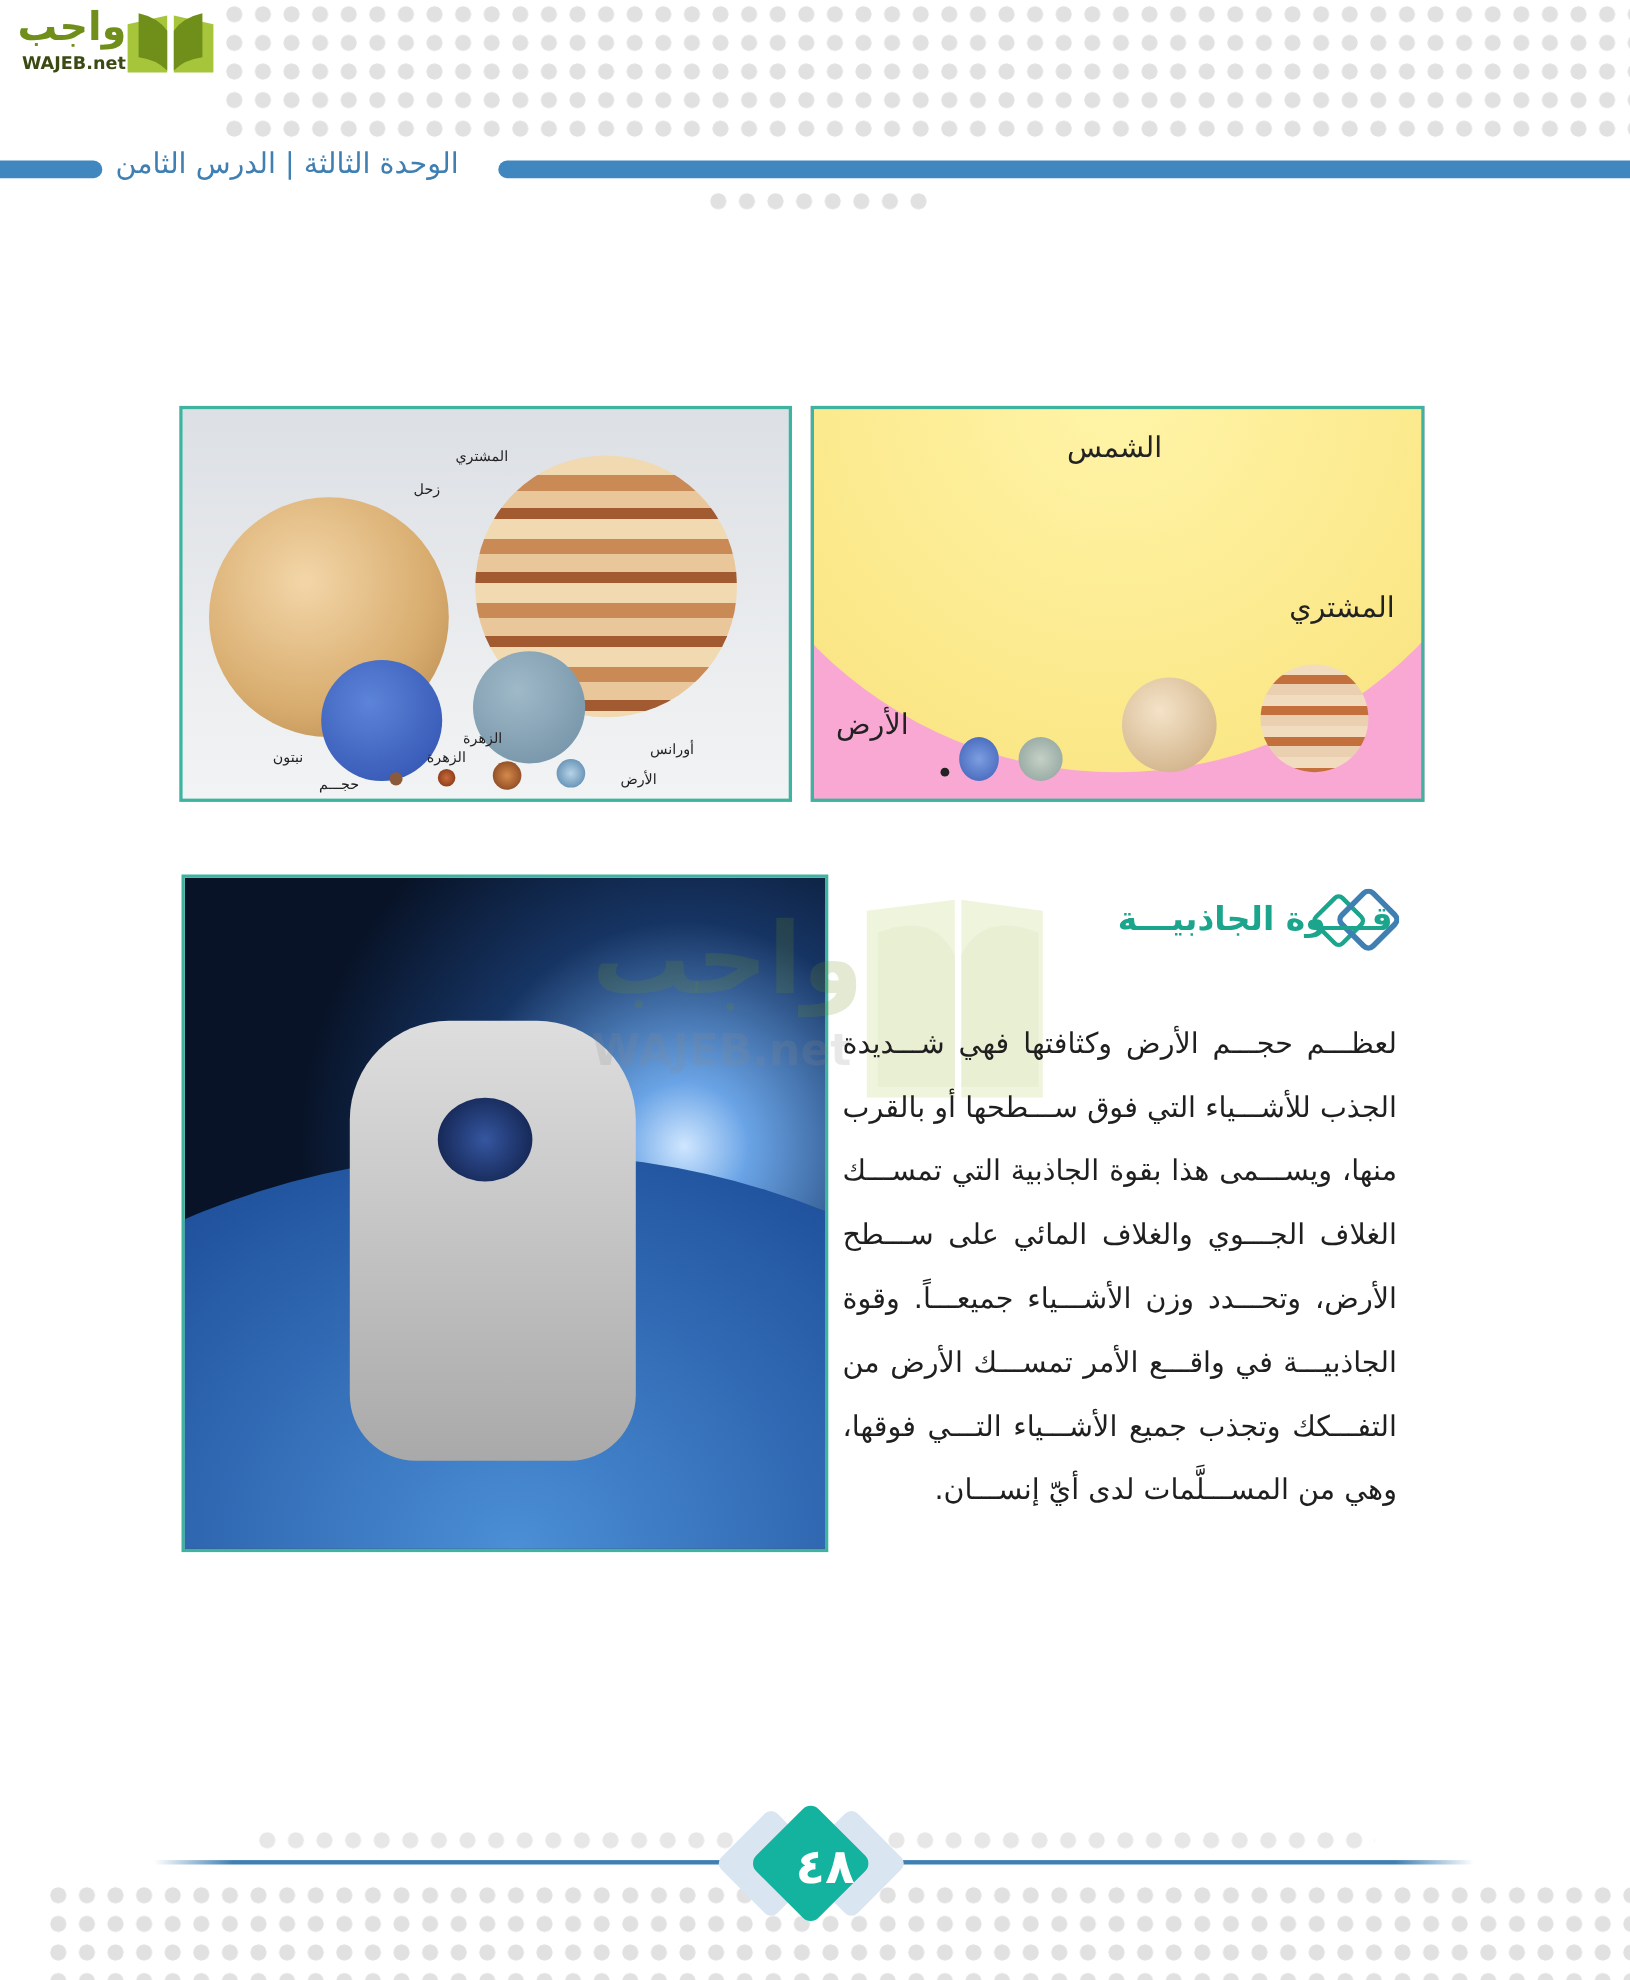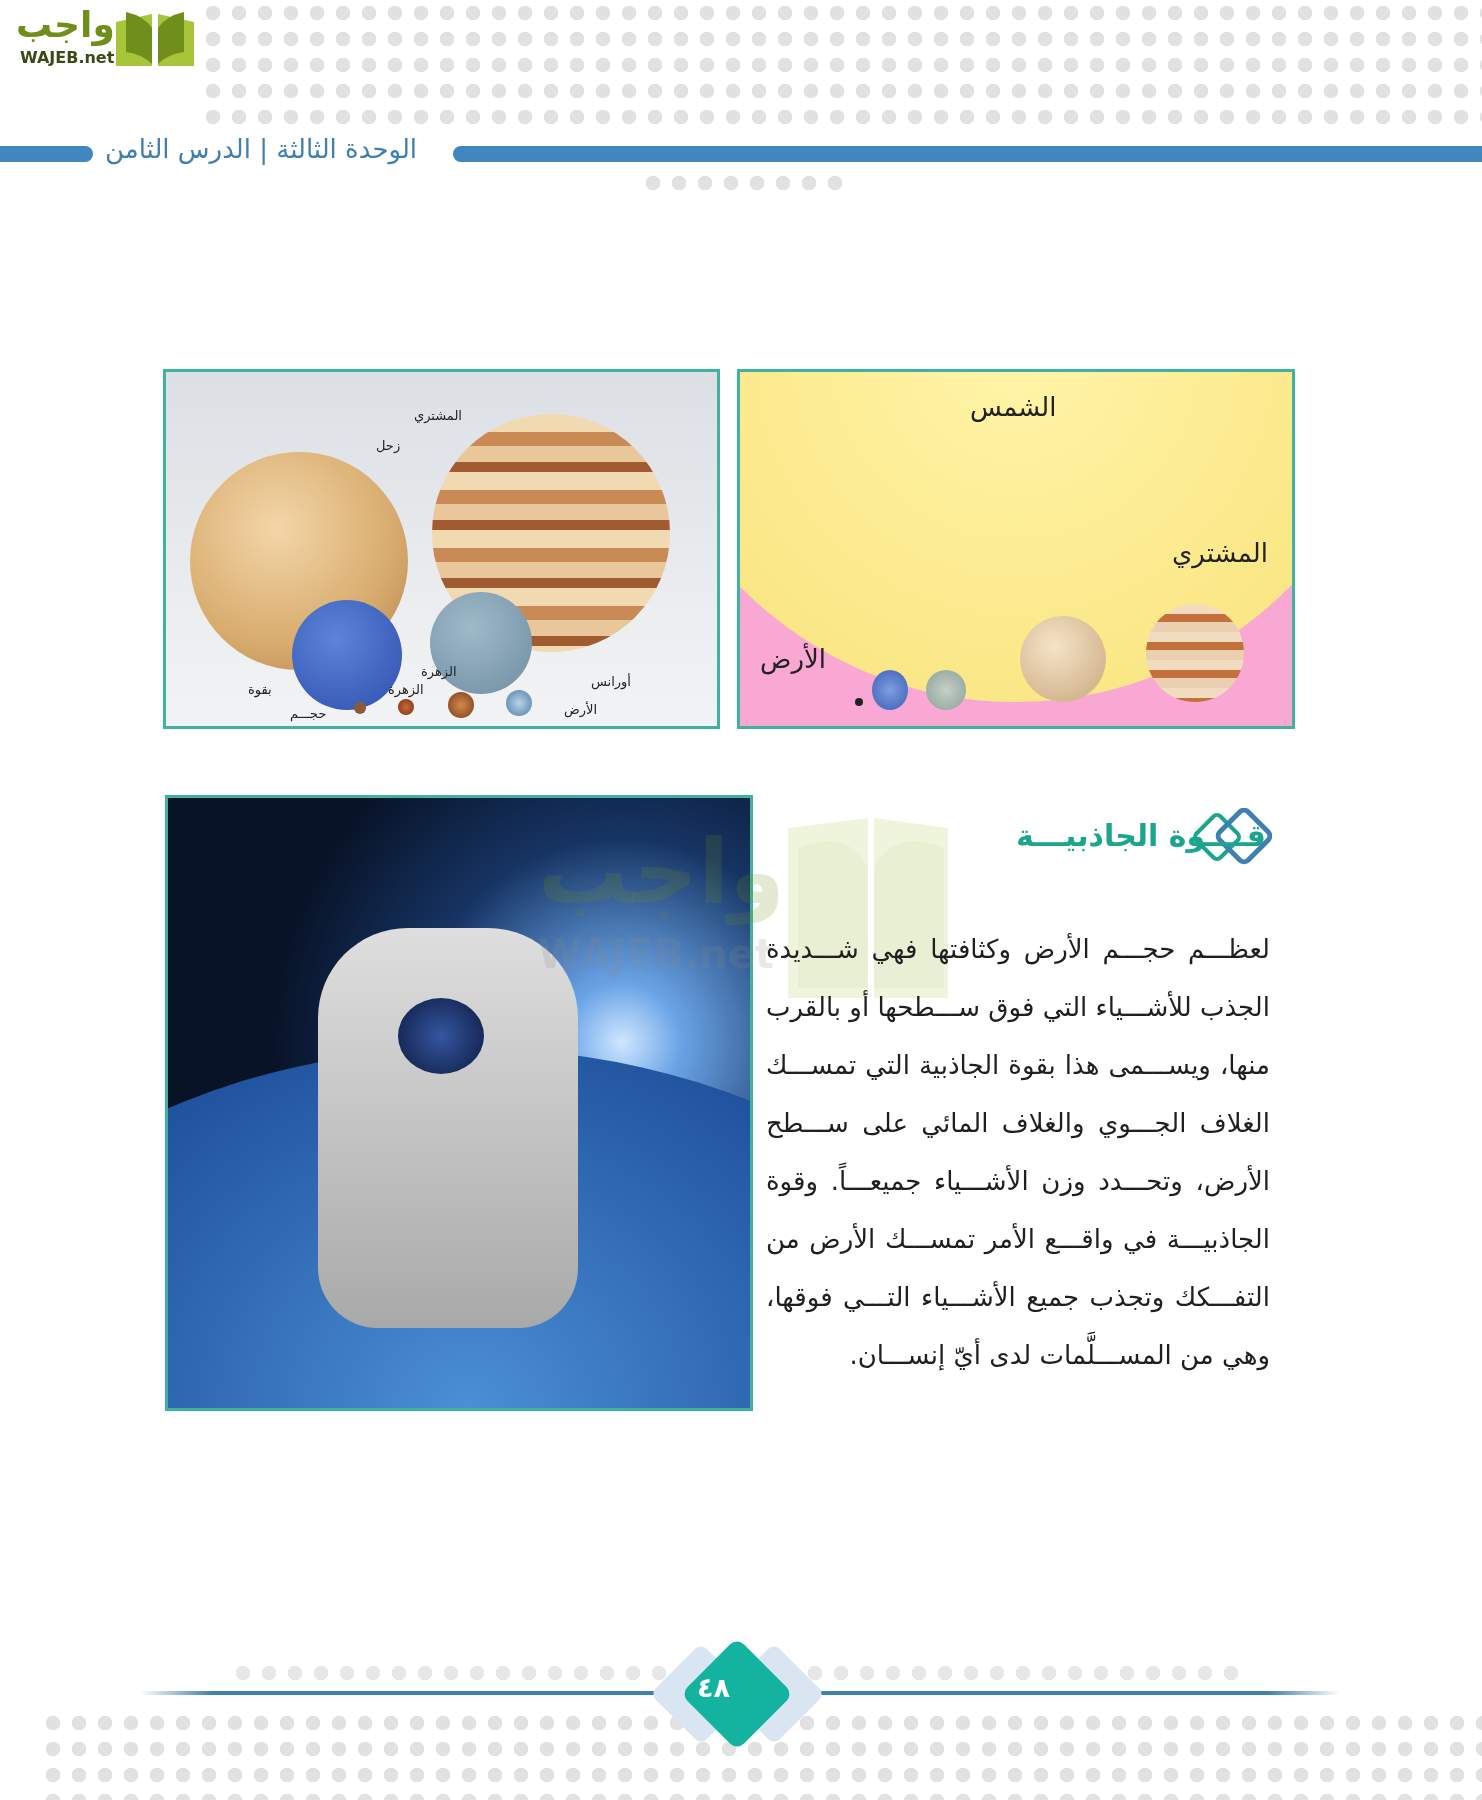--- a/index.html
+++ b/index.html
@@ -21,21 +21,21 @@
   .lbl.big{font-size:26px;color:#222;}
   .heading{position:absolute;right:216px;top:818px;font-size:30px;font-weight:bold;color:#1aa58c;direction:rtl;white-space:nowrap;}
   .hdiamond{position:absolute;left:1192px;top:808px;width:80px;height:60px;}
   .body-text{position:absolute;left:766px;top:920px;width:504px;direction:rtl;text-align:justify;text-align-last:right;font-size:26px;line-height:58px;color:#1f1f1f;}
   .body-text p{margin:0;}
   .wm{position:absolute;left:528px;top:808px;width:470px;height:190px;opacity:0.55;pointer-events:none;}
   .footer-line{position:absolute;left:140px;top:1691px;width:1200px;height:4px;background:linear-gradient(90deg,transparent,#3f7fb2 6%,#3f7fb2 94%,transparent);}
   .page-diamond{position:absolute;left:697px;top:1654px;width:80px;height:80px;transform:rotate(45deg);background:#14b3a0;border-radius:10px;}
   .page-diamond-bg{position:absolute;left:665px;top:1658px;width:72px;height:72px;transform:rotate(45deg);background:#d9e6f1;border-radius:8px;}
   .page-diamond-bg.r{left:738px;}
-  .page-num{position:absolute;left:697px;top:1672px;width:80px;text-align:left;font-size:27px;color:#ffffff;font-weight:bold;}
+  .page-num{position:absolute;left:697px;top:1672px;width:80px;text-align:right;font-size:44px;color:#ffffff;font-weight:bold;}
 </style>
 </head>
 <body>
 
 <div class="dots" style="left:200px;top:0;width:1282px;height:130px;"></div>
 <div class="dots" style="left:640px;top:170px;width:210px;height:26px;"></div>
 <div class="dots" style="left:40px;top:1710px;width:1442px;height:90px;"></div>
 <div class="dots" style="left:230px;top:1660px;width:1020px;height:26px;opacity:.8;"></div>
 
 <div class="logo">
@@ -58,21 +58,21 @@
   <div class="ball" style="left:266px;top:42px;width:238px;height:238px;background:repeating-linear-gradient(180deg,#f1d9b2 0 18px,#c98a56 18px 32px,#e9c79a 32px 48px,#a25a30 48px 58px);"></div>
   <div class="ball" style="left:126px;top:228px;width:110px;height:110px;background:radial-gradient(circle at 40% 35%,#5c84d8,#2e4fae);"></div>
   <div class="ball" style="left:264px;top:220px;width:102px;height:102px;background:radial-gradient(circle at 40% 35%,#9fb9c8,#6f8ea3);"></div>
   <div class="ball" style="left:340px;top:318px;width:26px;height:26px;background:radial-gradient(circle,#b7d3e6,#4d7ea8);"></div>
   <div class="ball" style="left:282px;top:320px;width:26px;height:26px;background:radial-gradient(circle,#d58a4a,#7a3a1a);"></div>
   <div class="ball" style="left:232px;top:327px;width:16px;height:16px;background:radial-gradient(circle,#c86a3a,#7a2f12);"></div>
   <div class="ball" style="left:188px;top:330px;width:12px;height:12px;background:#8a5a3a;"></div>
   <span class="lbl" style="left:248px;top:36px;">المشتري</span>
   <span class="lbl" style="left:210px;top:66px;">زحل</span>
   <span class="lbl" style="left:425px;top:302px;">أورانس</span>
-  <span class="lbl" style="left:82px;top:310px;">بقوة</span>
+  <span class="lbl" style="left:82px;top:310px;">نبتون</span>
   <span class="lbl" style="left:255px;top:292px;">الزهرة</span>
   <span class="lbl" style="left:222px;top:310px;">الزهرة</span>
   <span class="lbl" style="left:398px;top:330px;">الأرض</span>
   <span class="lbl" style="left:124px;top:334px;">حجـــم</span>
 </div>
 
 <div class="frame sun">
   <div class="ball" style="left:-110px;top:-440px;width:770px;height:770px;background:radial-gradient(circle at 50% 55%,#fff4a8,#fbe889 55%,#f3dc7a);"></div>
   <div class="ball" style="left:406px;top:232px;width:98px;height:98px;background:repeating-linear-gradient(180deg,#f1dcc0 0 10px,#c4703c 10px 18px,#eacfb0 18px 28px);"></div>
   <div class="ball" style="left:280px;top:244px;width:86px;height:86px;background:radial-gradient(circle at 40% 35%,#f4e3c8,#c9a87c);"></div>

